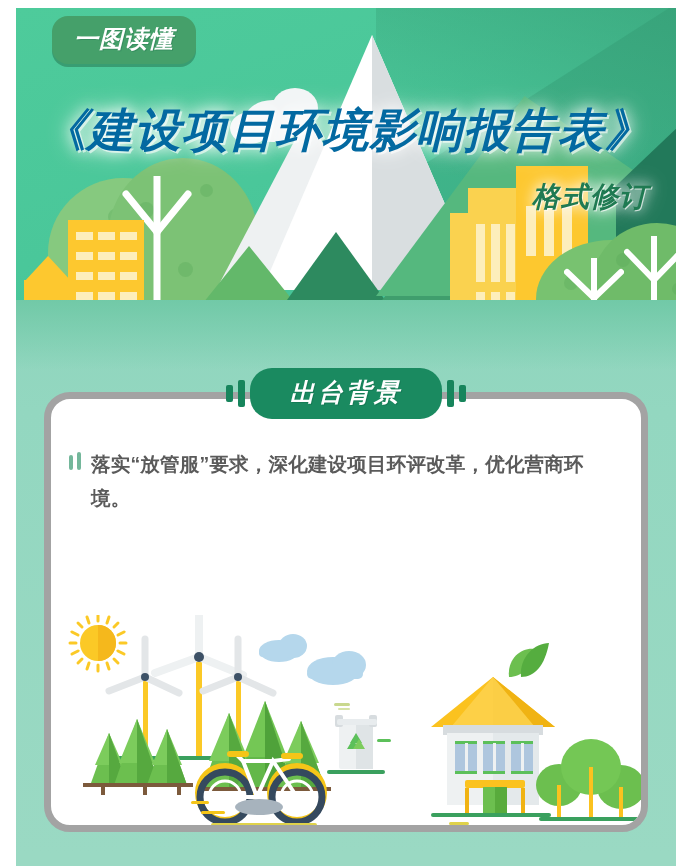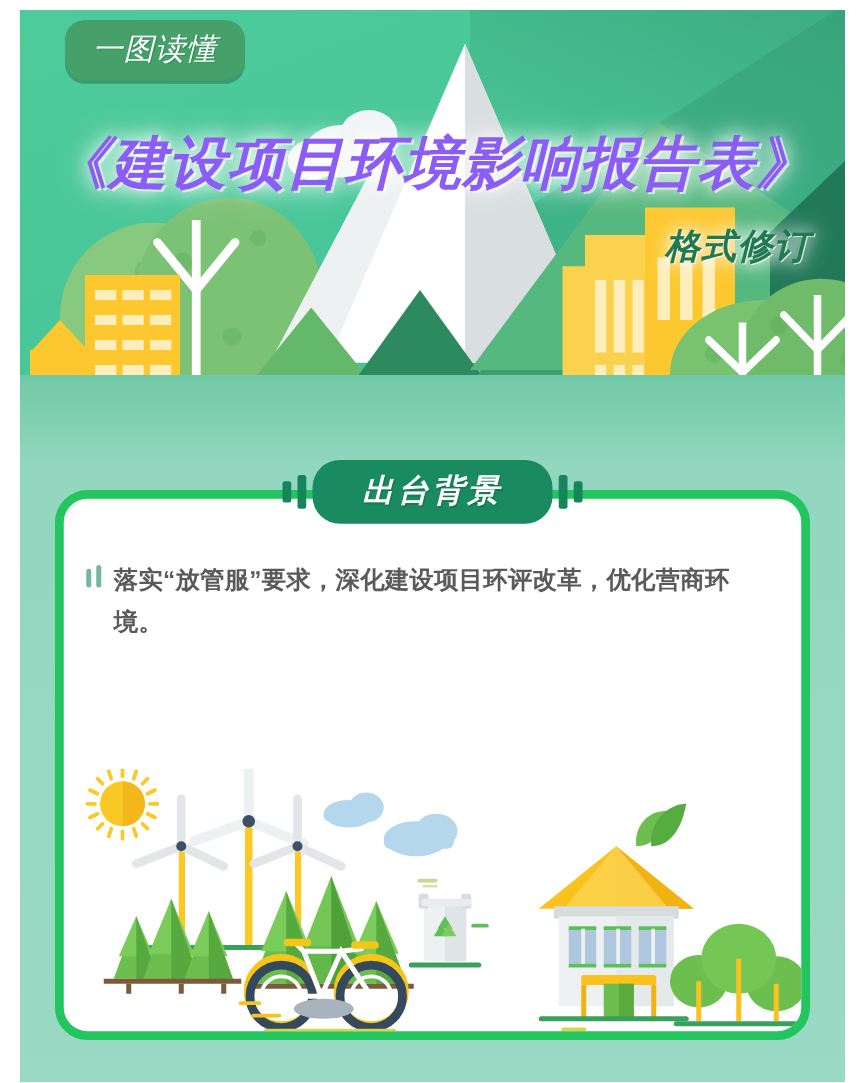--- a/index.html
+++ b/index.html
@@ -179,38 +179,38 @@
     top: 16px;
     padding: 7px 22px 9px 22px;
     background: #45a06a;
     border-radius: 16px;
     box-shadow: 0 3px 0 rgba(40,120,82,0.55);
     z-index: 20;
   }
   .badge-tag-text {
     color: #ffffff;
     font-size: 24px;
-    font-weight: normal;
+    font-weight: bold;
     letter-spacing: 1px;
     font-style: italic;
     text-shadow: 1px 1px 0 rgba(30,110,75,0.35);
     white-space: nowrap;
   }
 
   
   .hero-title {
     position: absolute;
     left: 0; right: 0;
     top: 100px;
     text-align: center;
     z-index: 20;
   }
   .hero-title-text {
     display: inline-block;
-    color: #8b5cf6;
+    color: #0369a1;
     font-size: 46px;
     font-weight: bold;
     font-style: italic;
     letter-spacing: 1px;
     white-space: nowrap;
     text-shadow:
        0 0 14px rgba(255,255,255,0.95),
        0 0 24px rgba(255,255,255,0.85),
        2px 2px 0 rgba(255,255,255,0.6);
   }
@@ -284,21 +284,21 @@
 
   
   .card {
     position: absolute;
     left: 44px;
     top: 392px;
     width: 604px;
     height: 440px;
     background: #ffffff;
     border-radius: 26px;
-    border: 7px solid #22c55e;
+    border: 7px solid #a3a3a3;
     box-sizing: border-box;
     overflow: hidden;
   }
   .card-inner {
     position: relative;
     width: 100%;
     height: 100%;
   }
 
   .bullets {

